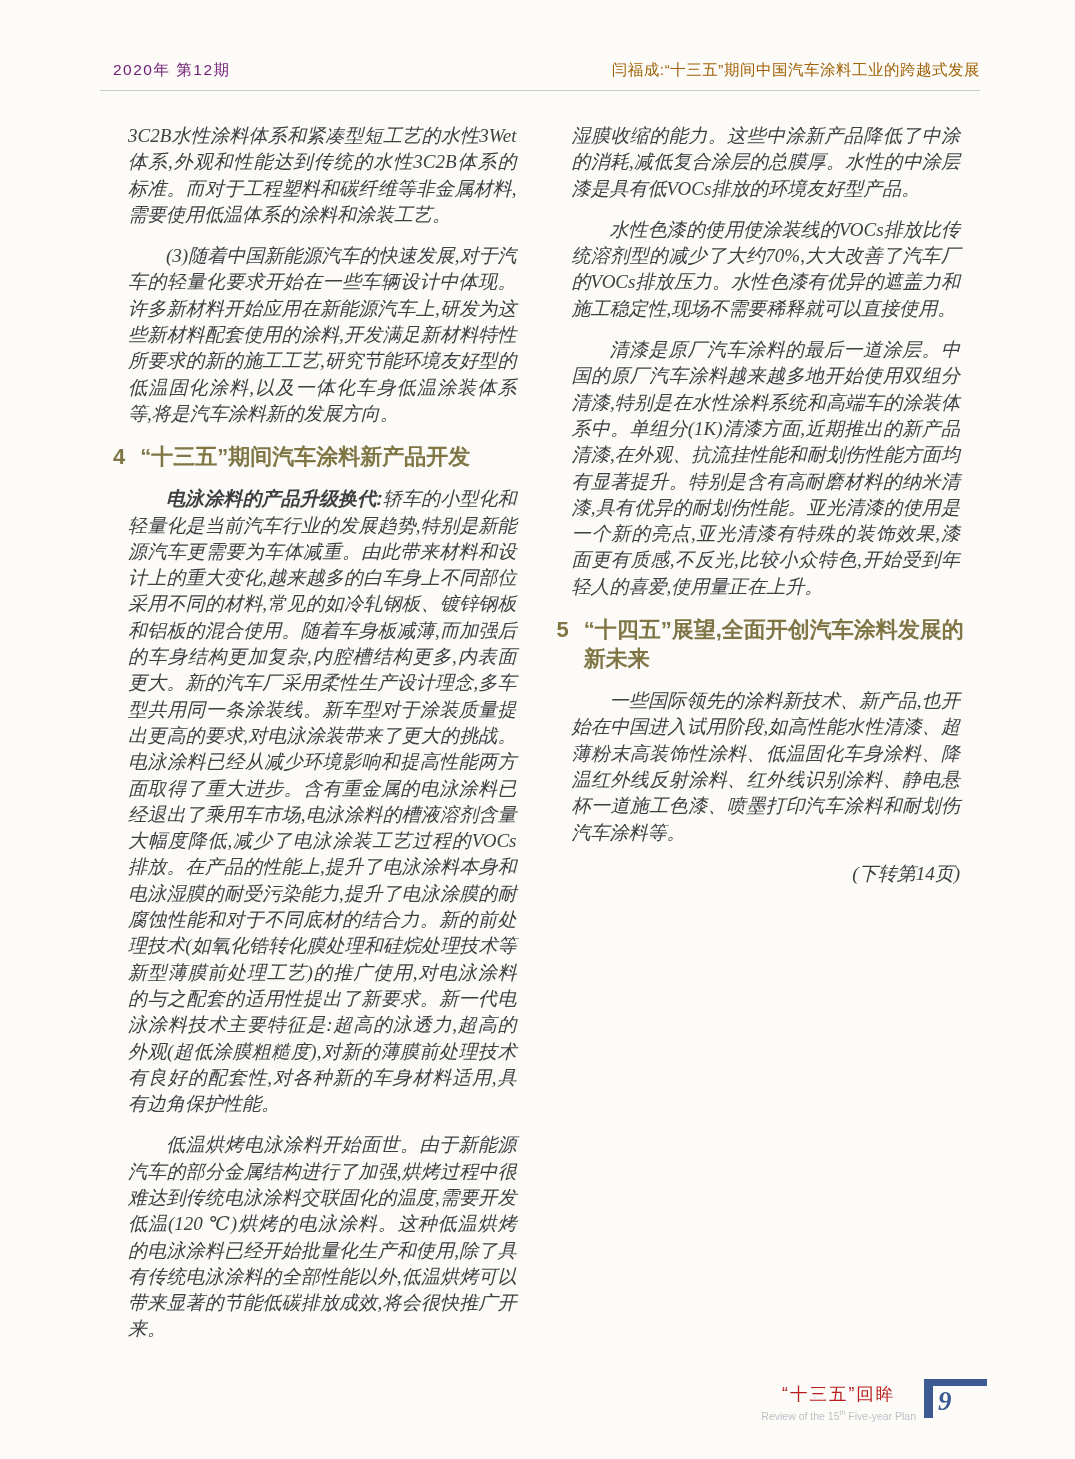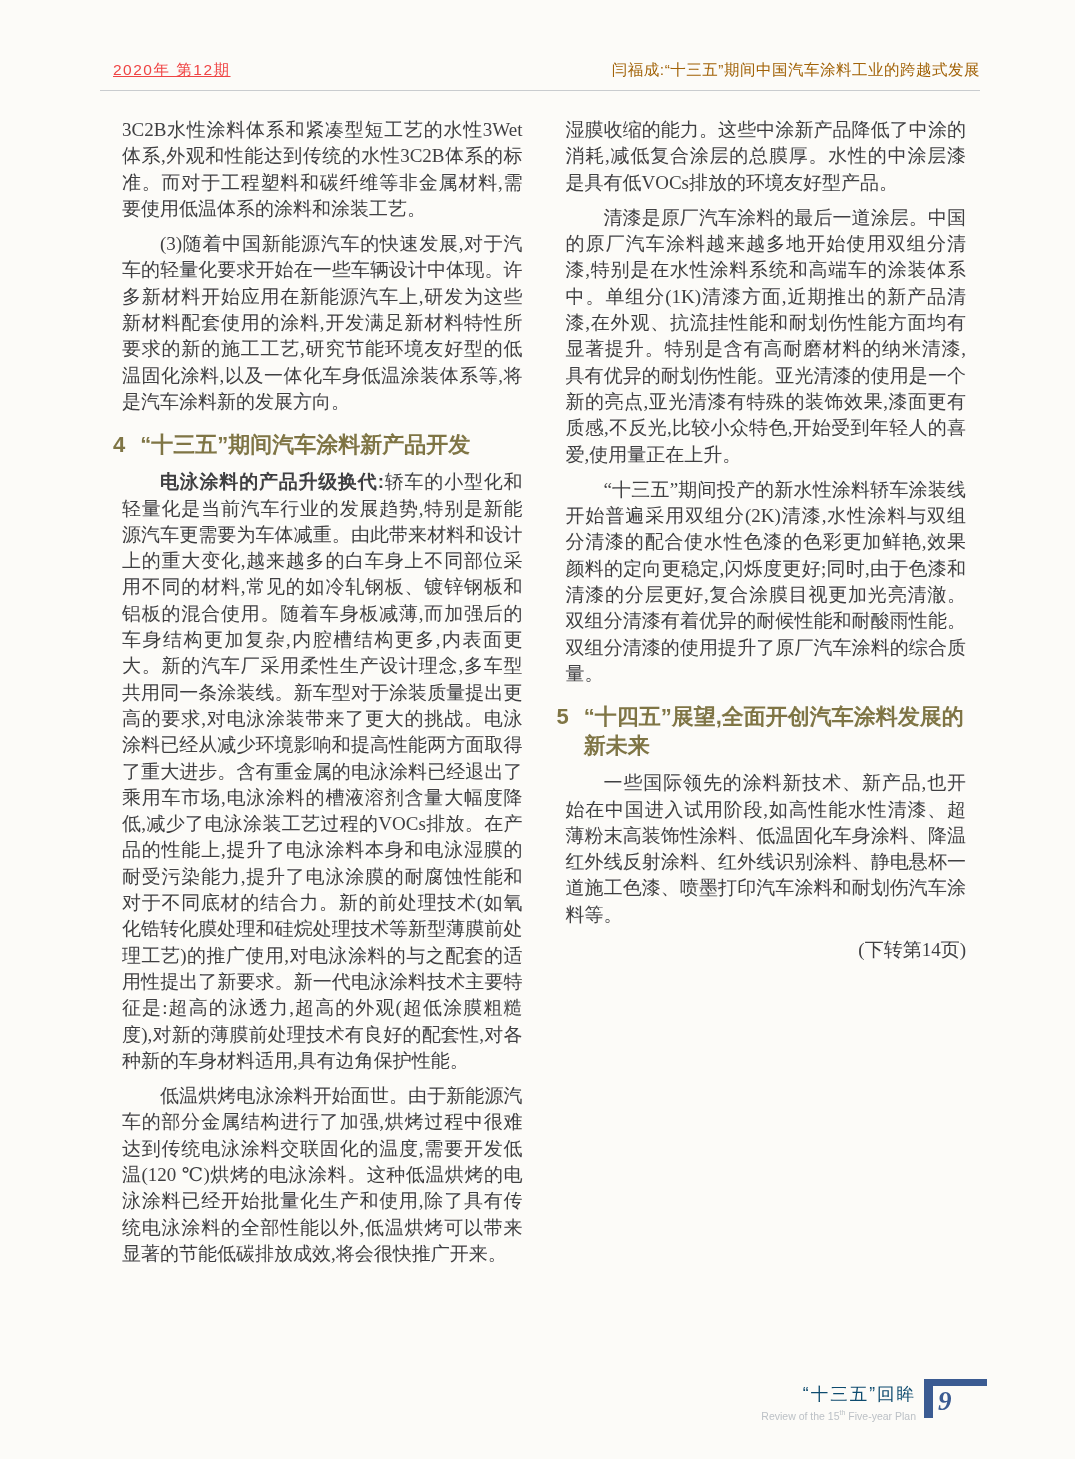--- a/index.html
+++ b/index.html
@@ -18,37 +18,37 @@
     position: absolute;
     top: 60px; left: 100px; right: 95px;
     display: flex;
     justify-content: space-between;
     align-items: flex-end;
     padding-bottom: 9px;
     border-bottom: 1px solid #c9cccf;
     font-family: "Liberation Sans", "DejaVu Sans", sans-serif;
     font-size: 15.5px;
   }
-  .header-issue { color: #ef4444; letter-spacing: 1.5px; padding-left: 13px; text-decoration: underline; }
+  .header-issue { color: #701a75; letter-spacing: 1.5px; padding-left: 13px; }
   .header-running { color: #a16207; letter-spacing: 0.5px; }
   
   .columns {
     position: absolute;
     top: 108px; left: 113px;
     width: 862px;
     display: flex;
     gap: 25px;
   }
   .col {
     width: 418.5px;
     font-size: 19px;
     line-height: 26.3px;
     text-align: justify;
   }
-  .col p { margin: 9px; }
+  .col p { margin: 15px; font-style: italic; }
   .indent { text-indent: 2em; }
   .lead {
     font-weight: bold;
     font-family: "Liberation Sans", "DejaVu Sans", sans-serif;
   }
   .section-heading {
     display: flex;
     gap: 15px;
     margin: 15px 0 10px 0;
     font-family: "Liberation Sans", "DejaVu Sans", sans-serif;
@@ -67,21 +67,21 @@
     right: 88px; bottom: 38px;
     display: flex;
     align-items: flex-start;
     gap: 8px;
   }
   .footer-text {
     text-align: right;
     font-family: "Liberation Sans", "DejaVu Sans", sans-serif;
     padding-top: 3px;
   }
-  .footer-cn { color: #0c4a6e; font-size: 17.5px; letter-spacing: 2px; }
+  .footer-cn { color: #b91c1c; font-size: 17.5px; letter-spacing: 2px; text-align: center; }
   .footer-en { color: #bcc1c6; font-size: 10.5px; margin-top: 3px; }
   .footer-en sup { font-size: 7px; }
   .page-corner {
     width: 54px; height: 32px;
     border-top: 7px solid #3b5b92;
     border-left: 9px solid #3b5b92;
   }
   .page-num {
     font-family: "Liberation Serif", "DejaVu Serif", serif;
     font-style: italic;
@@ -112,22 +112,22 @@
         <span class="section-number">4</span>
         <span class="section-title">“十三五”期间汽车涂料新产品开发</span>
       </div>
 
       <p class="indent"><span class="lead">电泳涂料的产品升级换代:</span><span>轿车的小型化和轻量化是当前汽车行业的发展趋势,特别是新能源汽车更需要为车体减重。由此带来材料和设计上的重大变化,越来越多的白车身上不同部位采用不同的材料,常见的如冷轧钢板、镀锌钢板和铝板的混合使用。随着车身板减薄,而加强后的车身结构更加复杂,内腔槽结构更多,内表面更大。新的汽车厂采用柔性生产设计理念,多车型共用同一条涂装线。新车型对于涂装质量提出更高的要求,对电泳涂装带来了更大的挑战。电泳涂料已经从减少环境影响和提高性能两方面取得了重大进步。含有重金属的电泳涂料已经退出了乘用车市场,电泳涂料的槽液溶剂含量大幅度降低,减少了电泳涂装工艺过程的VOCs排放。在产品的性能上,提升了电泳涂料本身和电泳湿膜的耐受污染能力,提升了电泳涂膜的耐腐蚀性能和对于不同底材的结合力。新的前处理技术(如氧化锆转化膜处理和硅烷处理技术等新型薄膜前处理工艺)的推广使用,对电泳涂料的与之配套的适用性提出了新要求。新一代电泳涂料技术主要特征是:超高的泳透力,超高的外观(超低涂膜粗糙度),对新的薄膜前处理技术有良好的配套性,对各种新的车身材料适用,具有边角保护性能。</span></p>
       <p class="indent"><span>低温烘烤电泳涂料开始面世。由于新能源汽车的部分金属结构进行了加强,烘烤过程中很难达到传统电泳涂料交联固化的温度,需要开发低温(120 ℃)烘烤的电泳涂料。这种低温烘烤的电泳涂料已经开始批量化生产和使用,除了具有传统电泳涂料的全部性能以外,低温烘烤可以带来显著的节能低碳排放成效,将会很快推广开来。</span></p>
     </div>
 
     <div class="col">
       <p><span>湿膜收缩的能力。这些中涂新产品降低了中涂的消耗,减低复合涂层的总膜厚。水性的中涂层漆是具有低VOCs排放的环境友好型产品。</span></p>
+      <p class="indent"><span>水性色漆的使用使涂装线的VOCs排放比传统溶剂型的减少了大约70%,大大改善了汽车厂的VOCs排放压力。水性色漆有优异的遮盖力和施工稳定性,现场不需要稀释就可以直接使用。</span></p>
       <p class="indent"><span>清漆是原厂汽车涂料的最后一道涂层。中国的原厂汽车涂料越来越多地开始使用双组分清漆,特别是在水性涂料系统和高端车的涂装体系中。单组分(1K)清漆方面,近期推出的新产品清漆,在外观、抗流挂性能和耐划伤性能方面均有显著提升。特别是含有高耐磨材料的纳米清漆,具有优异的耐划伤性能。亚光清漆的使用是一个新的亮点,亚光清漆有特殊的装饰效果,漆面更有质感,不反光,比较小众特色,开始受到年轻人的喜爱,使用量正在上升。</span></p>
-      <p class="indent"><span>“十三五”期间投产的新水性涂料轿车涂装线开始普遍采用双组分(2K)清漆,水性涂料与双组分清漆的配合使水性色漆的色彩更加鲜艳,效果颜料的定向更稳定,闪烁度更好;同时,由于色漆和清漆的分层更好,复合涂膜目视更加光亮清澈。双组分清漆有着优异的耐候性能和耐酸雨性能。双组分清漆的使用提升了原厂汽车涂料的综合质量。</span></p>
 
       <div class="section-heading">
         <span class="section-number">5</span>
         <span class="section-title">“十四五”展望,全面开创汽车涂料发展的新未来</span>
       </div>
 
       <p class="indent"><span>一些国际领先的涂料新技术、新产品,也开始在中国进入试用阶段,如高性能水性清漆、超薄粉末高装饰性涂料、低温固化车身涂料、降温红外线反射涂料、红外线识别涂料、静电悬杯一道施工色漆、喷墨打印汽车涂料和耐划伤汽车涂料等。</span></p>
       <p class="continuation">(下转第14页)</p>
     </div>
 

